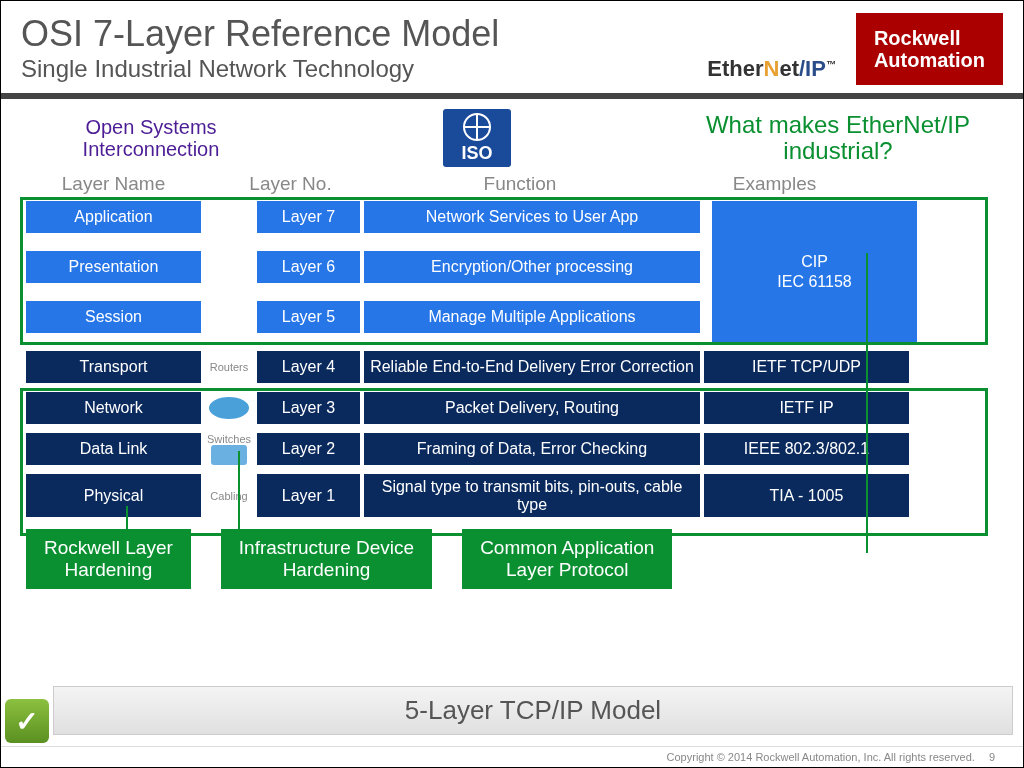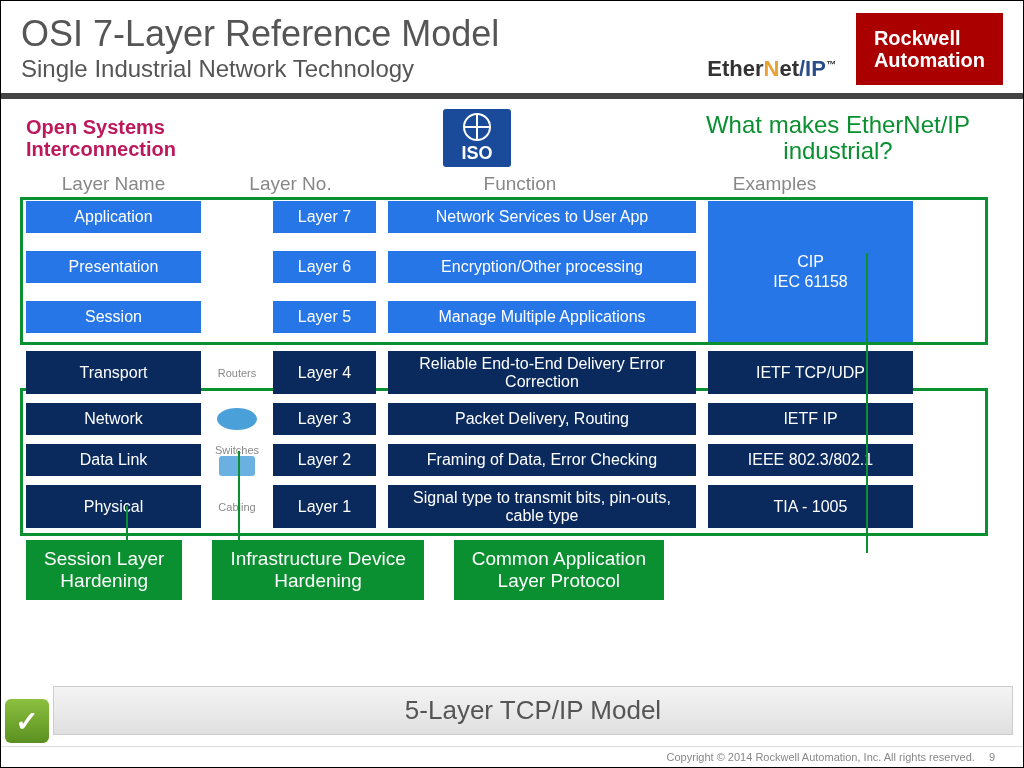--- a/index.html
+++ b/index.html
@@ -8,43 +8,43 @@
 .header-left{flex:1}
 .title{font-size:36px;color:#555;font-weight:400}
 .subtitle{font-size:24px;color:#555;font-weight:400}
 .header-right{display:flex;align-items:center;gap:20px}
 .ethernet-logo{font-size:22px;font-weight:bold;color:#333;margin-top:40px}
 .ethernet-logo .n{color:#e8a030}
 .ethernet-logo .ip{color:#2a4d8a;}
 .ra-badge{background:#a00;color:#fff;padding:14px 18px;font-size:20px;font-weight:bold;line-height:1.1;text-align:left}
 .content{padding:10px 25px 0;position:relative}
 .top-labels{display:flex;align-items:center;justify-content:space-between;margin-bottom:4px}
-.osi-label{color:#be185d;font-size:20px;font-weight:bold;text-align:left;line-height:1.1;width:250px}
+.osi-label{color:#4c1d95;font-size:20px;font-weight:normal;text-align:center;line-height:1.1;width:250px}
 .iso-badge{background:#1a4a9a;color:#fff;width:68px;height:58px;display:flex;flex-direction:column;align-items:center;justify-content:center;font-weight:bold;font-size:18px;border-radius:3px}
 .iso-globe{width:28px;height:28px;border:2px solid #fff;border-radius:50%;position:relative;margin-bottom:2px}
 .iso-globe:before,.iso-globe:after{content:"";position:absolute;background:#fff}
 .iso-globe:before{width:100%;height:2px;top:50%;left:0;transform:translateY(-50%)}
 .iso-globe:after{width:2px;height:100%;left:50%;top:0;transform:translateX(-50%)}
 .question{color:#0a9030;font-size:24px;font-weight:normal;text-align:center;line-height:1.1;width:320px}
 .col-headers{display:flex;gap:12px;margin:6px 0 6px;color:#888;font-size:19px}
 .ch1{width:175px;text-align:center}
 .ch2{width:155px;text-align:center}
 .ch3{width:280px;text-align:center}
 .ch4{width:205px;text-align:center}
 .table-zone{position:relative}
 .green-frame{position:absolute;border:3px solid #0a9030;pointer-events:none}
 .frame-top{top:-4px;left:-6px;width:968px;height:148px}
 .frame-bottom{top:187px;left:-6px;width:968px;height:148px}
-.row{display:flex;gap:12px;margin-bottom:9px;align-items:stretch;position:relative}
+.row{display:flex;gap:4px;margin-bottom:9px;align-items:stretch;position:relative}
 .cell{background:#0a3676;color:#fff;text-align:center;display:flex;align-items:center;justify-content:center;font-size:16px;padding:4px 6px;min-height:32px}
 .cell-darker{background:#0a2a5e}
 .cell-blue{background:#2676e8}
 .c-name{width:175px}
 .c-num{width:103px}
-.c-func{width:308px;line-height:1.1}
+.c-func{width:336px;line-height:1.1}
 .c-ex{width:205px;line-height:1.1}
 .mid-col{width:48px;display:flex;align-items:center;justify-content:center}
 .mid-label{font-size:11px;color:#888;text-align:center;white-space:nowrap}
 .router-icon{width:40px;height:22px;background:#4aa0d8;border-radius:50%}
 .switch-icon{width:36px;height:20px;background:#6ab0e0;border-radius:3px}
 .big-blue{background:#2676e8;color:#fff;text-align:center;display:flex;flex-direction:column;align-items:center;justify-content:center;font-size:16px;padding:4px;width:205px;line-height:1.2}
 .tags{display:flex;gap:30px;margin-top:12px;position:relative}
 .tag{background:#0a9030;color:#fff;padding:8px 18px;font-size:19px;text-align:center;line-height:1.15}
 .connector{position:absolute;width:2px;background:#0a9030}
 .footer-bar{position:absolute;bottom:32px;left:52px;right:10px;background:linear-gradient(#f4f4f4,#e0e0e0);border:1px solid #ccc;text-align:center;font-size:26px;color:#555;padding:8px 0}
@@ -163,21 +163,21 @@
     </div>
 
     <div class="connector" style="left:100px;top:305px;height:40px"></div>
     <div class="connector" style="left:212px;top:250px;height:95px"></div>
     <div class="connector" style="left:840px;top:52px;height:300px"></div>
 
   </div>
 
   <div class="tags">
     <div class="tag">
-      <div>Session Layer</div>
+      <div>Rockwell Layer</div>
         <div>Hardening</div>
     </div>
     <div class="tag">
       <div>Infrastructure Device</div>
         <div>Hardening</div>
     </div>
     <div class="tag">
       <div>Common Application</div>
         <div>Layer Protocol</div>
     </div>

